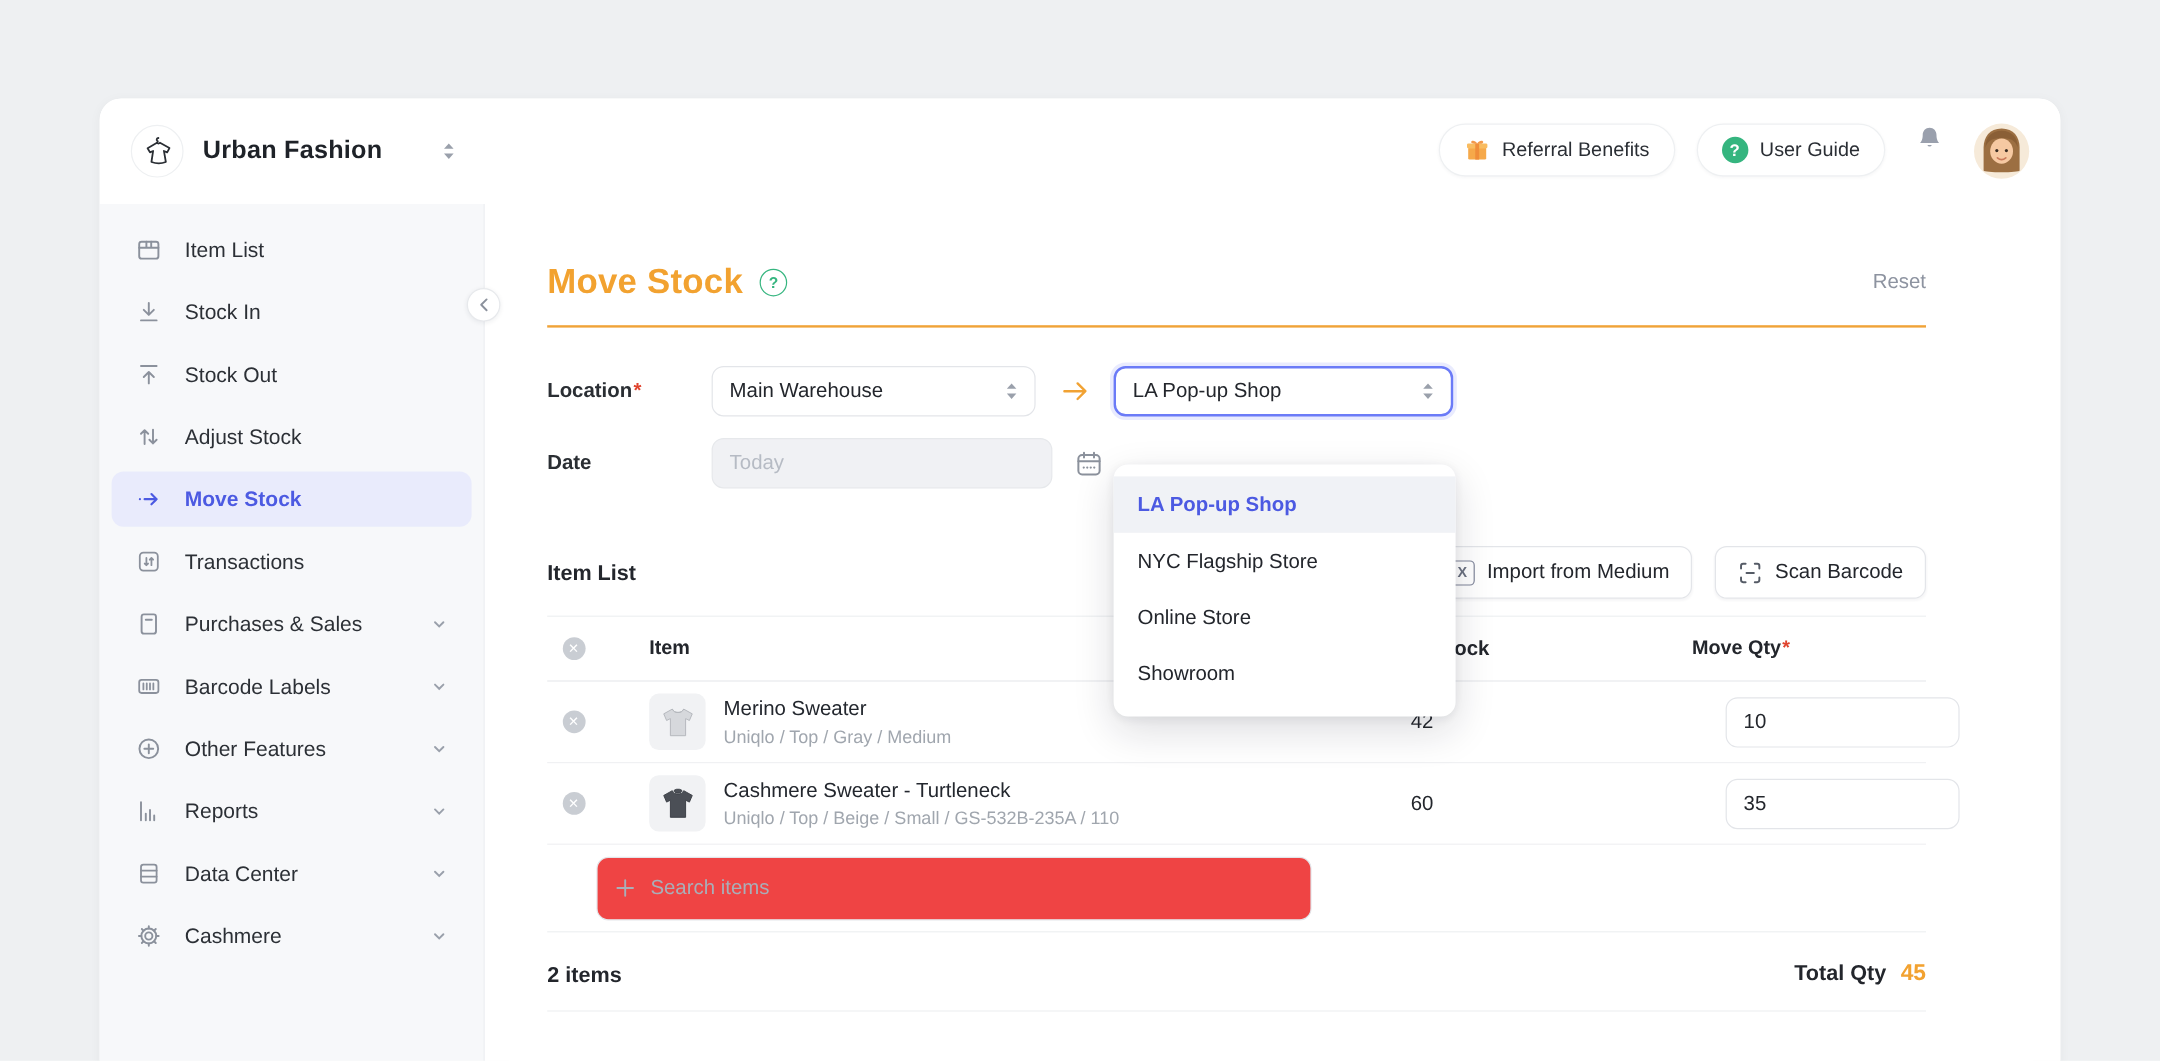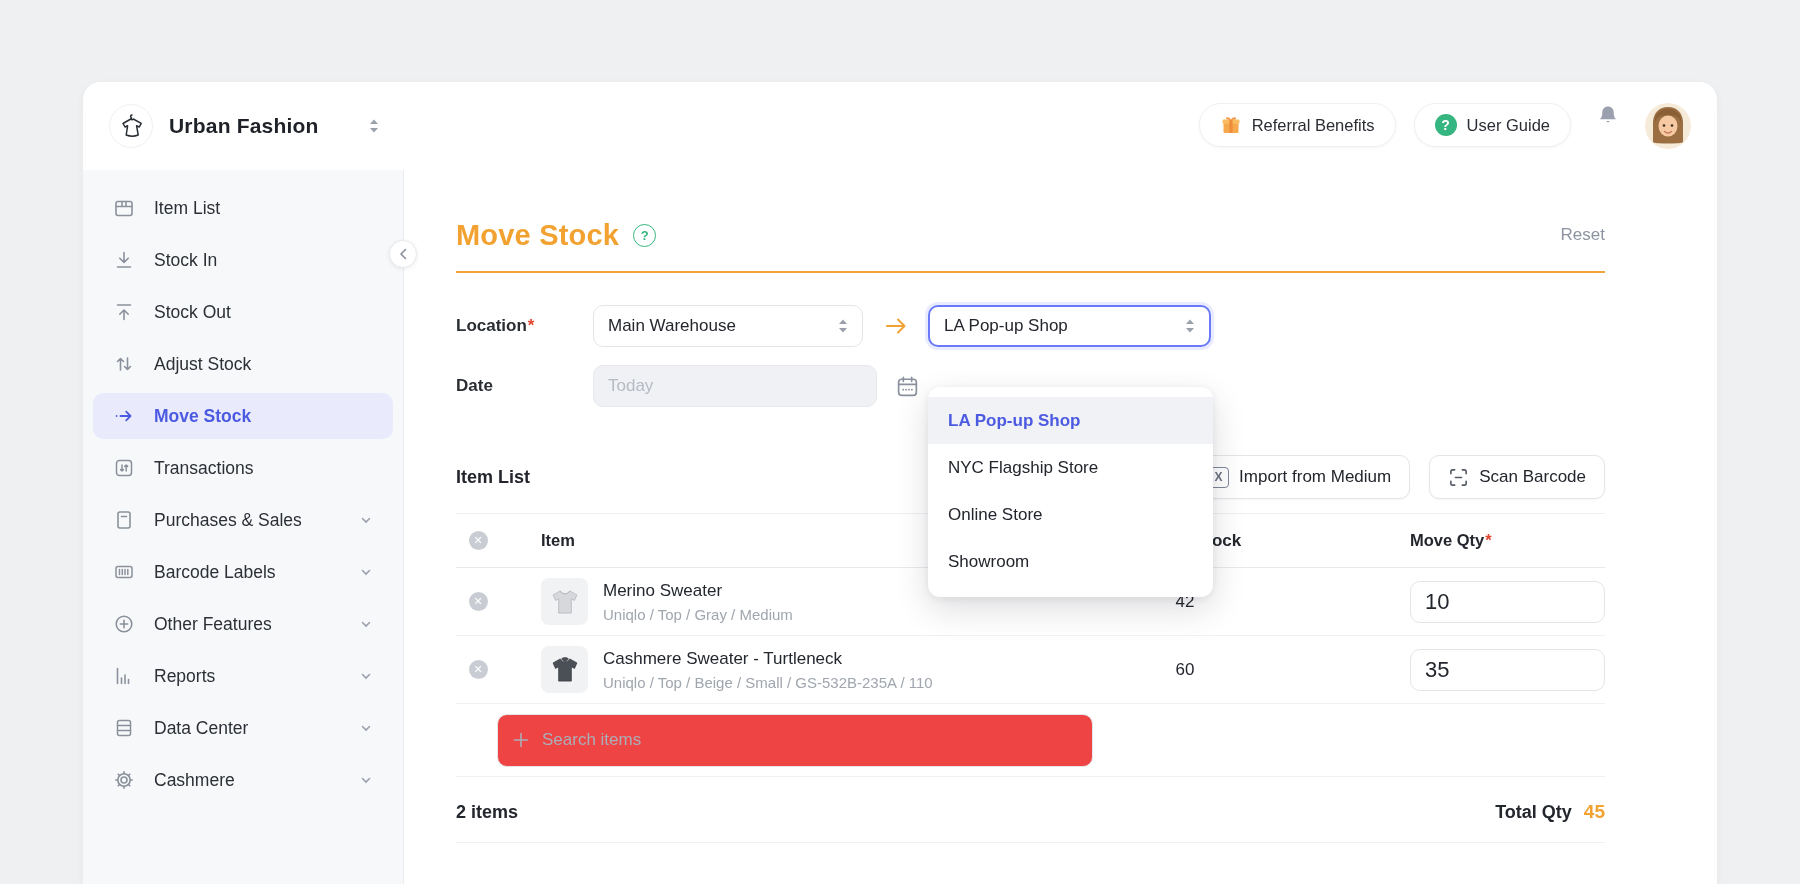--- a/index.html
+++ b/index.html
@@ -99,21 +99,21 @@
   .table { margin-top:14px; border-top:1px solid #eef0f2; }
   .t-grid { display:grid; grid-template-columns:44px 600px 170px 1fr 195px; align-items:center; }
   .t-head { height:54px; border-bottom:1px solid #e8eaed; font-size:16.5px; font-weight:700; color:#23262c; }
   .t-row { height:68px; border-bottom:1px solid #f0f1f3; }
   .c-x { display:flex; justify-content:center; }
   .x-circle { width:19px; height:19px; border-radius:50%; background:#c9cdd3; color:#fff; font-size:11px; display:flex; align-items:center; justify-content:center; cursor:pointer; }
   .c-item { padding-left:41px; display:flex; align-items:center; gap:15px; }
   .c-stock { text-align:center; font-size:17px; }
   .c-qty input {
     width:195px; height:42px; border:1px solid #e3e5e9; border-radius:10px; padding:0 14px;
-    font-size:22px; color:#23262c; font-family:inherit; outline:none; background:#fff;
+    font-size:17px; color:#23262c; font-family:inherit; outline:none; background:#fff;margin-left:28px;
   }
   .thumb { width:47px; height:47px; border-radius:8px; background:#f1f2f4; display:flex; align-items:center; justify-content:center; overflow:hidden; }
   .p-name { font-size:17px; color:#23272e; }
   .p-attrs { font-size:15px; color:#a0a6ae; margin-top:5px; }
   .search-row { height:73px; display:flex; align-items:center; padding-left:41px; border-bottom:1px solid #eef0f2; }
   .search-box {
     width:596px; height:53px; border:1px solid #e3e5e9; border-radius:10px; background:#ef4444;
     display:flex; align-items:center; padding:0 14px; gap:12px;
   }
   .search-box input { border:none; outline:none; flex:1; font-size:17px; font-family:inherit; color:#23262c; background:transparent; }

